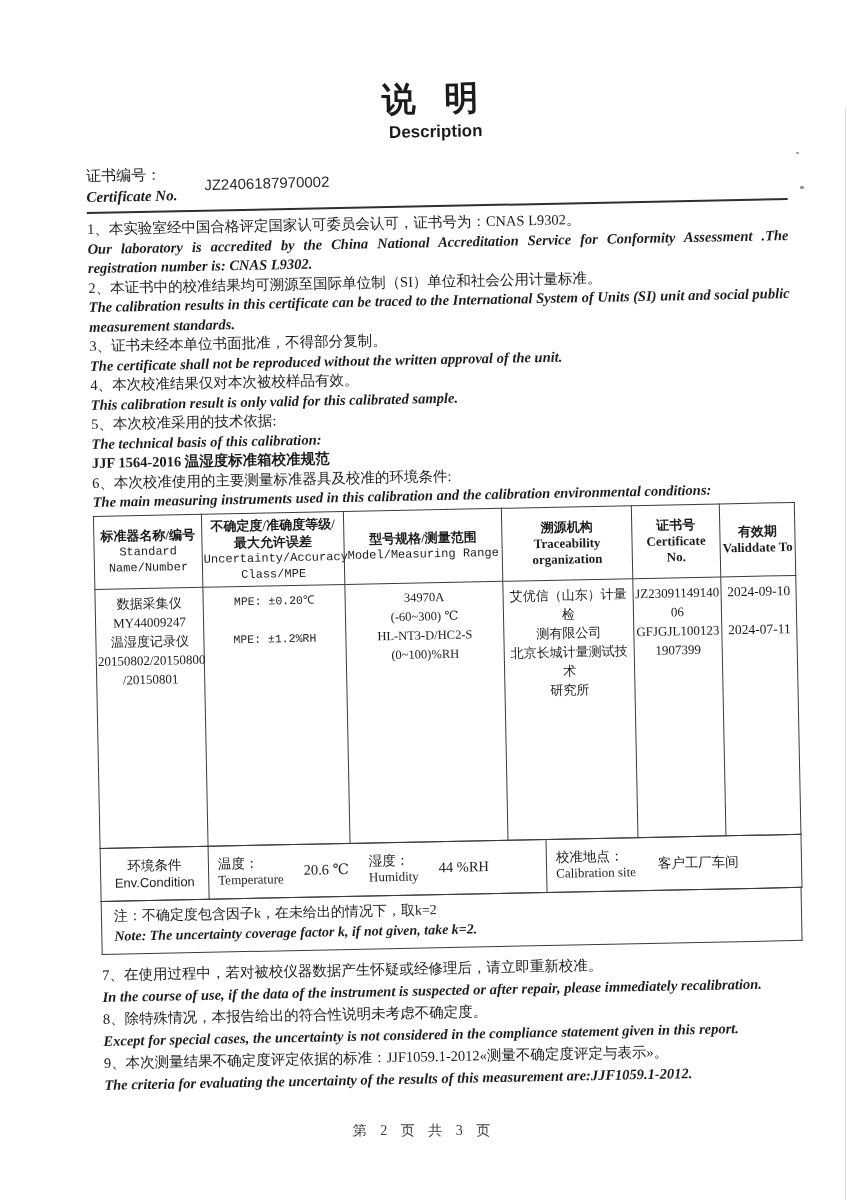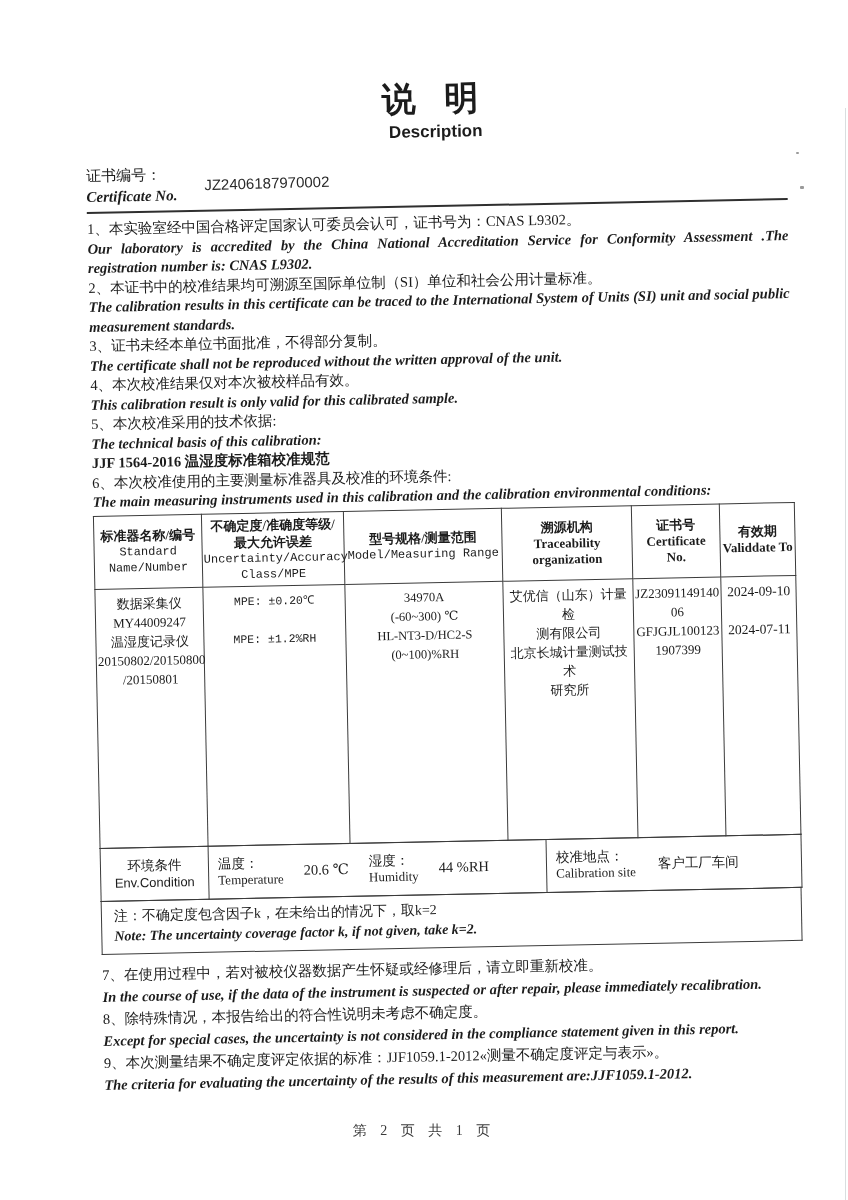--- a/index.html
+++ b/index.html
@@ -249,17 +249,17 @@
         <div class="note-en">Except for special cases, the uncertainty is not considered in the compliance statement given in this report.</div>
       </div>
       <div class="note-item">
         <div class="note-cn">9、本次测量结果不确定度评定依据的标准：JJF1059.1-2012«测量不确定度评定与表示»。</div>
         <div class="note-en">The criteria for evaluating the uncertainty of the results of this measurement are:JJF1059.1-2012.</div>
       </div>
     </div>
   </div>
 </div>
 
-<div class="footer">第 2 页  共 1 页</div>
+<div class="footer">第 2 页  共 3 页</div>
 
 <div class="edge-right"></div>
 <div class="speck speck1"></div>
 <div class="speck speck2"></div>
 
 </body></html>

